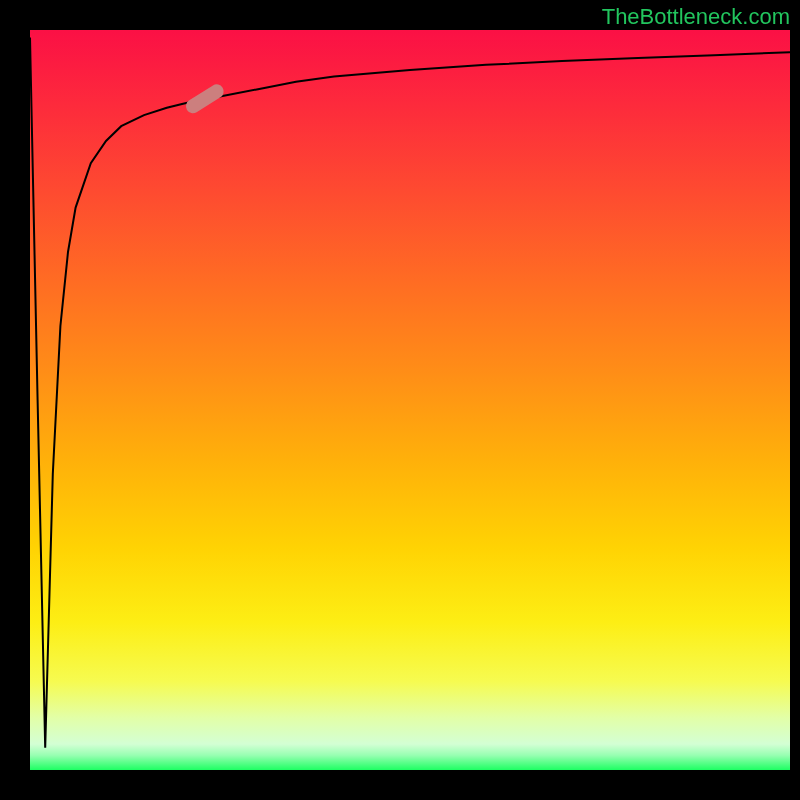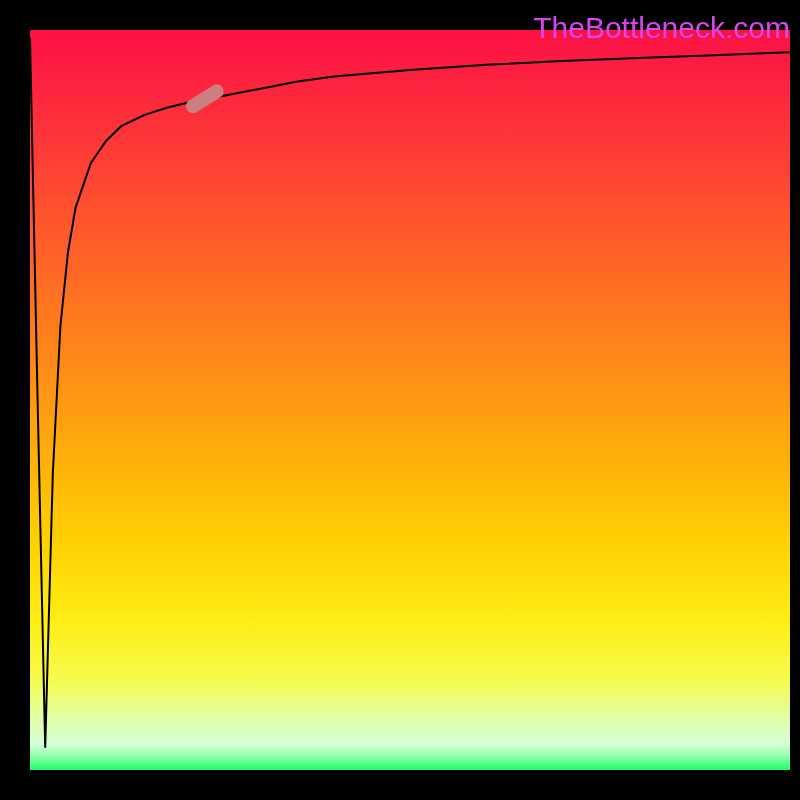--- a/index.html
+++ b/index.html
@@ -42,24 +42,24 @@
   .curve {
     position: absolute;
     left: 0;
     top: 0;
     width: 760px;
     height: 740px;
     pointer-events: none;
   }
   .watermark {
     position: absolute;
-    top: 11px;
+    top: 4px;
     right: 10px;
-    color: #d946ef;
-    font-size: 30px;
+    color: #22c55e;
+    font-size: 22px;
     font-weight: 500;
     user-select: none;
   }
 </style>
 </head>
 <body>
 
 <div class="stage">
 
   <div class="plot">

